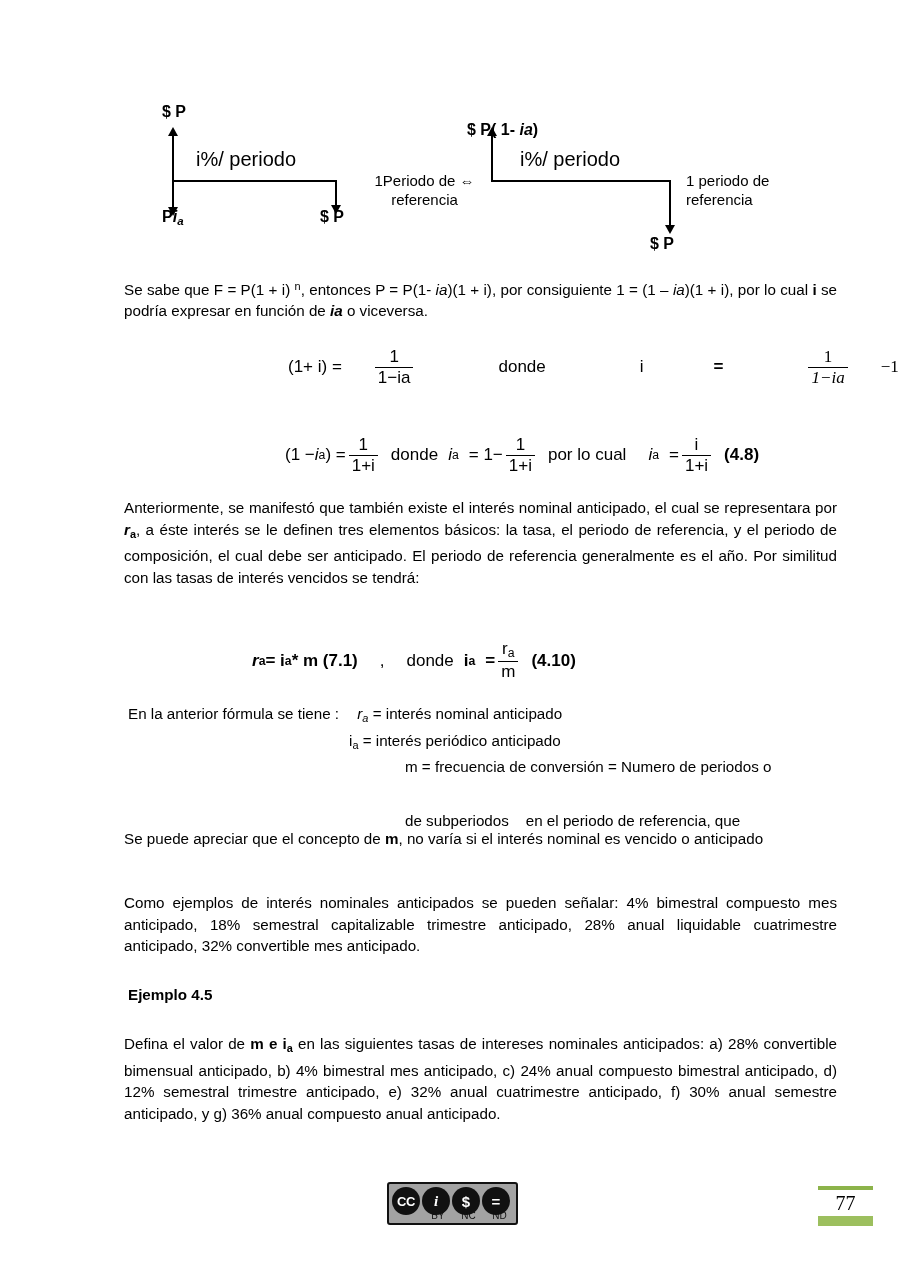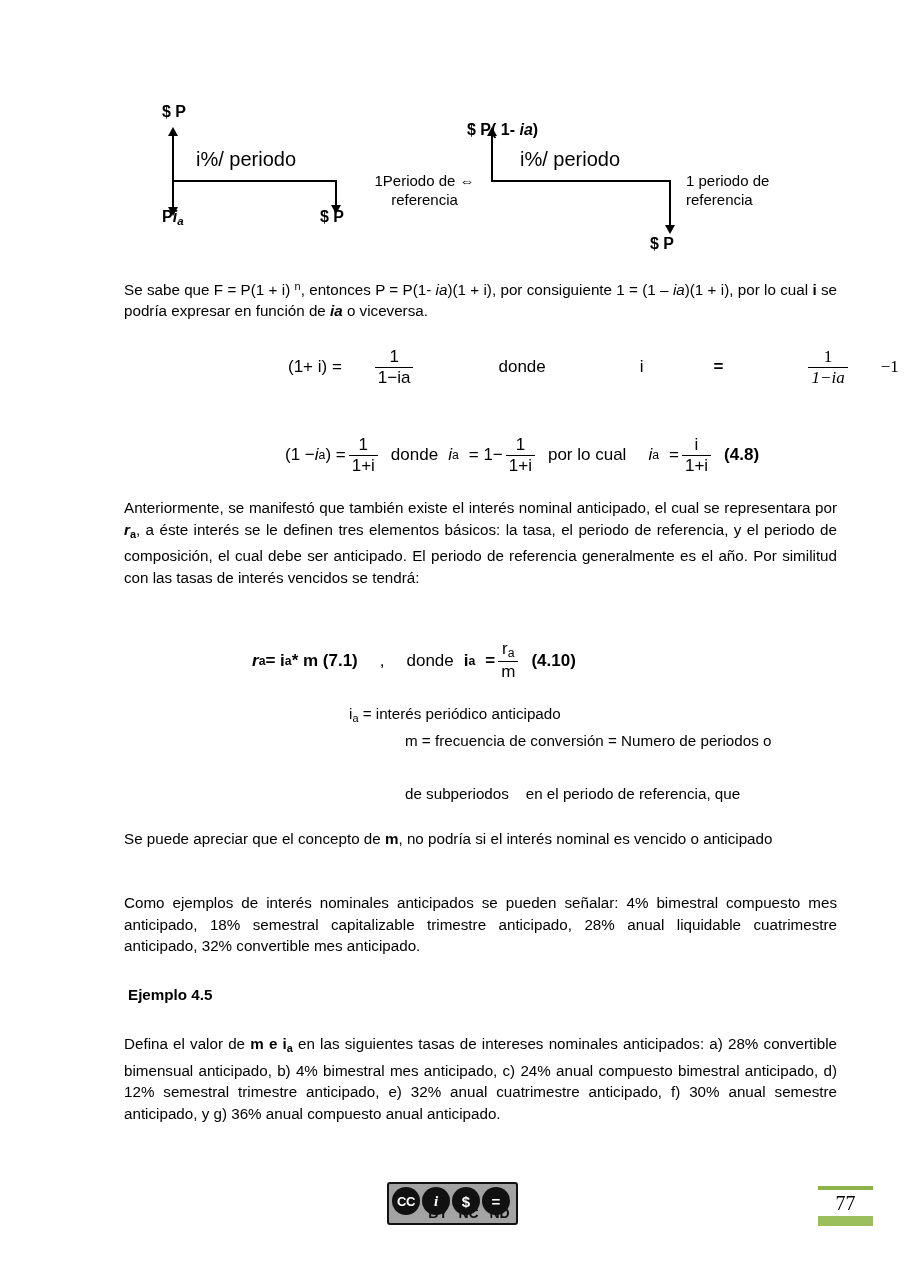--- a/index.html
+++ b/index.html
@@ -155,22 +155,22 @@
   }
   .cc-circle span.glyph { font-size: 15px; line-height: 1; }
   .cc-circle.cc-main span.glyph { font-size: 13px; letter-spacing: -0.5px; }
   .cc-tags {
     position: absolute;
     left: 34px;
     bottom: 2px;
     width: 92px;
     display: flex;
     justify-content: space-around;
-    font-size: 14px;
-    font-weight: bold;
+    font-size: 10px;
+    font-weight: normal;
     color: #111;
     font-family: "Liberation Sans", sans-serif;
   }
 
   .pagenum-wrap {
     position: absolute;
     left: 818px;
     top: 1186px;
     width: 55px;
   }
@@ -328,30 +328,35 @@
     <span>=</span>
     <span class="frac" style="font-weight:normal;">
       <span class="num"><span>r</span><span class="sub">a</span></span>
       <span class="den">m</span>
     </span>
     <span class="gap-s"></span>
     <span>(4.10)</span>
   </div>
 
   <div class="def-block" style="top:703px;">
+    <div class="def-line">
+      <span>En la anterior fórmula se tiene :</span>
+      <span style="display:inline-block;width:14px;"></span><span class="ital">r</span><span class="sub ital">a</span>
+      <span>= interés nominal anticipado</span>
+    </div>
     <div class="def-line" style="padding-left:221px;">
       <span>i</span><span class="sub">a</span>
       <span>= interés periódico anticipado</span>
     </div>
     <div class="def-line" style="padding-left:277px;">m = frecuencia de conversión = Numero de periodos o</div>
     <div class="def-line" style="padding-left:277px; white-space:pre;margin-top:32px;">de subperiodos    en el periodo de referencia, que</div>
   </div>
 
   <div class="para" style="top:828px;">
-    <span>Se puede apreciar que el concepto de </span><span class="b">m</span><span>, no podría si el interés nominal es vencido o anticipado</span>
+    <span>Se puede apreciar que el concepto de </span><span class="b">m</span><span>, no varía si el interés nominal es vencido o anticipado</span>
   </div>
 
   <div class="para" style="top:892px;">Como ejemplos de interés nominales anticipados se pueden señalar: 4% bimestral compuesto mes anticipado, 18% semestral capitalizable trimestre anticipado, 28% anual liquidable cuatrimestre anticipado, 32% convertible mes anticipado.</div>
 
   <div class="heading" style="top:986px;">Ejemplo 4.5</div>
 
   <div class="para" style="top:1033px;">
     <span>Defina el valor de </span><span class="b">m e i</span><span class="b sub">a</span><span> en las siguientes tasas de intereses nominales anticipados: a) 28% convertible bimensual anticipado, b) 4% bimestral mes anticipado, c) 24% anual compuesto bimestral anticipado, d) 12% semestral trimestre anticipado, e) 32% anual cuatrimestre anticipado, f) 30% anual semestre anticipado, y g) 36% anual compuesto anual anticipado.</span>
   </div>
 

